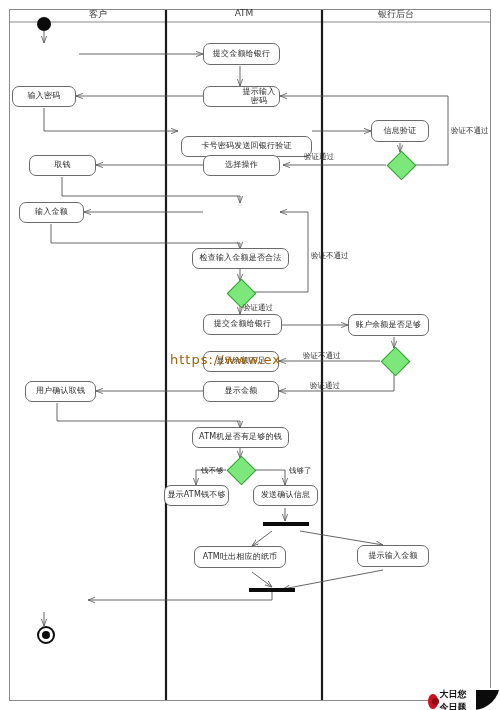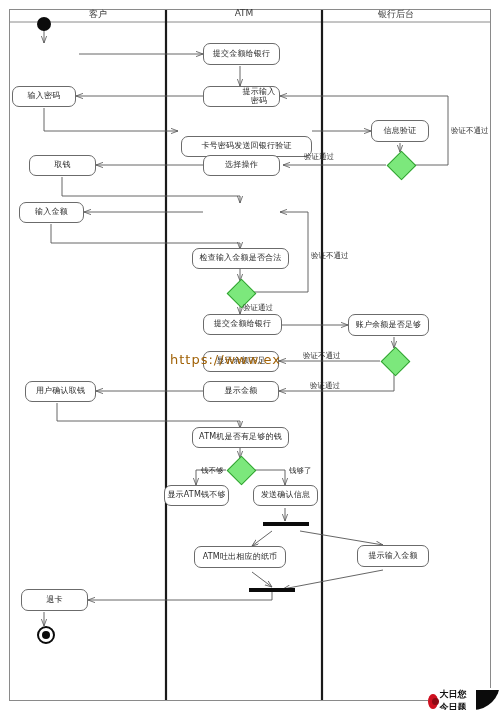--- a/index.html
+++ b/index.html
@@ -208,23 +208,20 @@
   <div class="node" style="left:194px;top:546px;width:92px;height:22px;font-size:8px;">
     <span>ATM吐出相应的纸币</span>
   </div>
 
   <div class="node" style="left:357px;top:545px;width:72px;height:22px;font-size:8px;">
     <span>提示输入金额</span>
   </div>
 
   <div class="bar" style="left:249px;top:588px;width:46px;height:3.5px;"></div>
 
-  <div class="node" style="left:21px;top:589px;width:67px;height:22px;font-size:8px;">
-    <span>退卡</span>
-  </div>
 
   <div class="edge-label" style="left:451px;top:126px;font-size:7.5px;">验证不通过</div>
 
   <div class="edge-label" style="left:304px;top:152px;font-size:7.5px;">验证通过</div>
 
   <div class="edge-label" style="left:311px;top:251px;font-size:7.5px;">验证不通过</div>
 
   <div class="edge-label" style="left:243px;top:303px;font-size:7.5px;">验证通过</div>
 
   <div class="edge-label" style="left:303px;top:351px;font-size:7.5px;">验证不通过</div>

